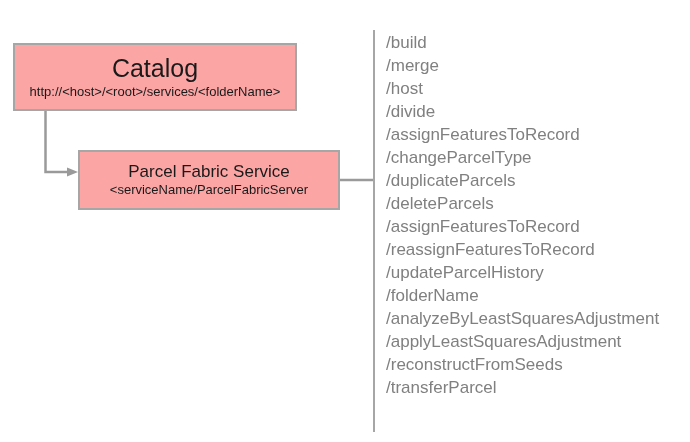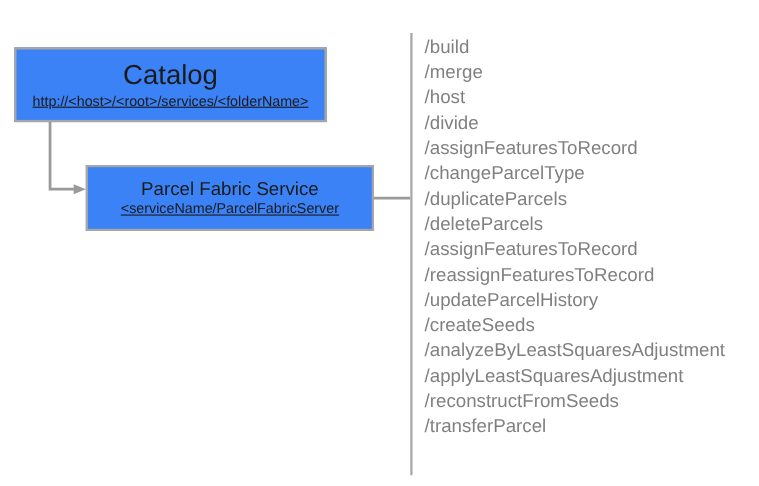--- a/index.html
+++ b/index.html
@@ -16,38 +16,37 @@
     width: 690px;
     height: 442px;
     background: #ffffff;
     overflow: hidden;
   }
 
   
   .node {
     position: absolute;
     box-sizing: border-box;
-    background: #3b82f6;
+    background: #fca5a5;
     border: 2px solid #a6a6a6;
     display: flex;
     flex-direction: column;
     align-items: center;
     justify-content: center;
     text-align: center;
   }
   .node-title {
     color: #1a1a1a;
     line-height: 1.05;
     white-space: nowrap;
   }
   .node-sub {
     color: #1a1a1a;
     line-height: 1.1;
     white-space: nowrap;
-    text-decoration: underline;
   }
 
   #node-catalog {
     left: 13px;
     top: 43px;
     width: 284px;
     height: 68px;
   }
   #node-catalog .node-title {
     font-size: 25px;
@@ -141,20 +140,20 @@
       <li>/merge</li>
       <li>/host</li>
       <li>/divide</li>
       <li>/assignFeaturesToRecord</li>
       <li>/changeParcelType</li>
       <li>/duplicateParcels</li>
       <li>/deleteParcels</li>
       <li>/assignFeaturesToRecord</li>
       <li>/reassignFeaturesToRecord</li>
       <li>/updateParcelHistory</li>
-      <li>/createSeeds</li>
+      <li>/folderName</li>
       <li>/analyzeByLeastSquaresAdjustment</li>
       <li>/applyLeastSquaresAdjustment</li>
       <li>/reconstructFromSeeds</li>
       <li>/transferParcel</li>
     </ul>
 
 </div>
 
 </body></html>

